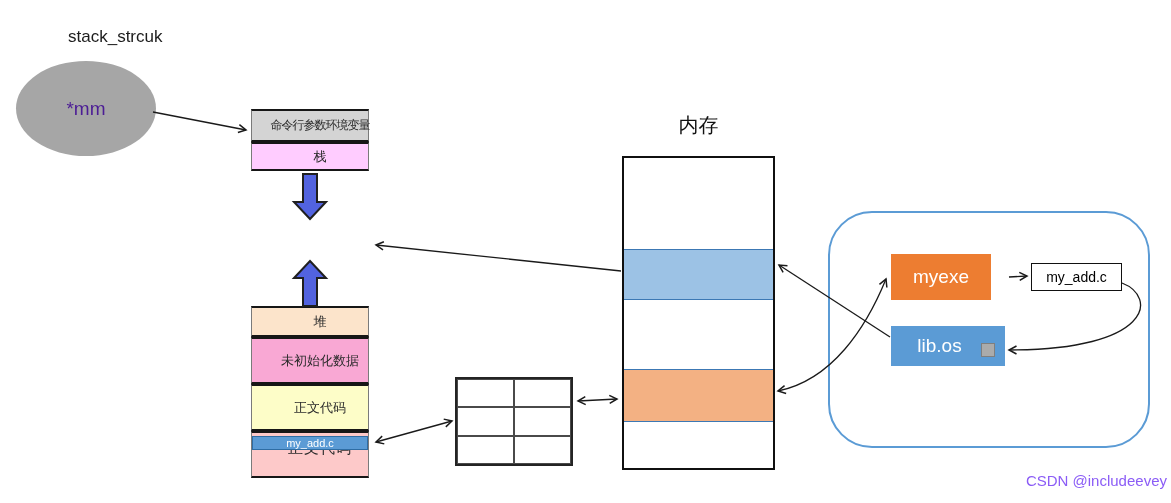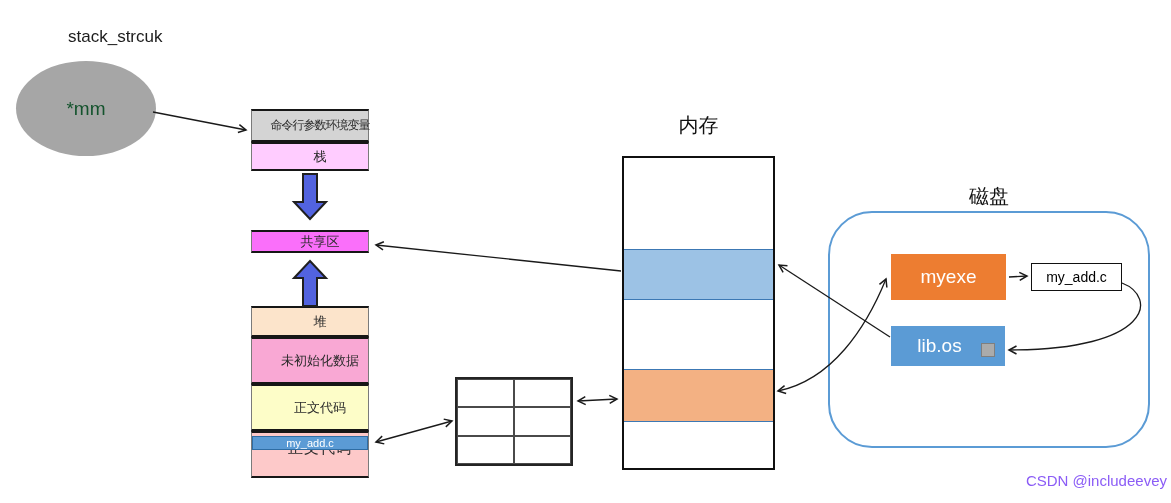--- a/index.html
+++ b/index.html
@@ -12,21 +12,21 @@
     overflow: hidden;
   }
   .abs { position: absolute; }
   #arrow-layer { position: absolute; left: 0; top: 0; width: 1171px; height: 503px; pointer-events: none; z-index: 6; }
 
   .struct-label { left: 36px; top: 27px; font-size: 17px; color: #1c1c1c; margin-left: 32px; }
   .ellipse {
     left: 16px; top: 61px; width: 140px; height: 95px;
     border-radius: 50%;
     display: flex; align-items: center; justify-content: center;
-    color: #14532d; font-size: 19px;
+    color: #4c1d95; font-size: 19px;
   }
 
   
   .seg {
     left: 251px; width: 118px;
     border-top: 2px solid #161616; border-bottom: 2px solid #161616;
     border-left: 1px solid #7a7a7a; border-right: 1px solid #7a7a7a;
     display: flex; align-items: center; justify-content: center;
     font-size: 13px; color: #2b2b2b; z-index: 2; padding-left: 20px;
   }
@@ -66,21 +66,21 @@
   
   .disk-title { left: 828px; top: 183px; width: 322px; text-align: center; font-size: 20px; color: #111; }
   .disk {
     left: 828px; top: 211px; width: 322px; height: 237px;
     border: 2px solid #5b9bd5; border-radius: 44px; background: #ffffff;
   }
   .file-box {
     display: flex; align-items: center; justify-content: center;
     color: #ffffff; font-size: 19px; z-index: 3;
   }
-  .myexe { left: 891px; top: 254px; width: 115px; height: 46px; }
+  .myexe { left: 891px; top: 254px; width: 100px; height: 46px; }
   .libos { left: 891px; top: 326px; width: 114px; height: 40px; padding-right: 17px; }
   .libos-square {
     left: 981px; top: 343px; width: 14px; height: 14px;
     background: #ababab; border: 1px solid #7f7f7f; z-index: 4;
   }
   .myadd-file {
     left: 1031px; top: 263px; width: 91px; height: 28px;
     background: #ffffff; border: 1.5px solid #111111;
     display: flex; align-items: center; justify-content: center;
     font-size: 14px; color: #000; z-index: 3;
@@ -93,21 +93,20 @@
 
 <div id="canvas">
 
   <div class="abs struct-label">stack_strcuk</div>
   <div class="abs ellipse" style="background-color: rgb(166, 166, 166);">
     <span>*mm</span>
   </div>
 
   <div class="abs seg seg-cmdline" style="background-color: rgb(212, 212, 212);">命令行参数环境变量</div>
   <div class="abs seg seg-stack" style="background-color: rgb(255, 204, 255);">栈</div>
-  <div class="abs seg seg-shared" style="background-color: rgb(250, 111, 250);">共享区</div>
   <div class="abs seg seg-heap" style="background-color: rgb(252, 228, 203);">堆</div>
   <div class="abs seg seg-uninit" style="background-color: #f9a8d4;">未初始化数据</div>
   <div class="abs seg seg-init" style="background-color: rgb(253, 253, 200);">正文代码</div>
   <div class="abs seg seg-code" style="background-color: rgb(253, 201, 201);">正文代码</div>
   <div class="abs myadd-strip" style="background-color: rgb(91, 155, 213);">my_add.c</div>
 
   <div class="abs page-table">
     <div class="pt-cell"></div>
     <div class="pt-cell"></div>
     <div class="pt-cell"></div>
@@ -115,21 +114,20 @@
     <div class="pt-cell"></div>
     <div class="pt-cell"></div>
   </div>
 
   <div class="abs mem-title">内存</div>
   <div class="abs memory">
     <div class="mem-band band-blue" style="background-color: rgb(156, 194, 229);"></div>
     <div class="mem-band band-orange" style="background-color: rgb(243, 177, 131);"></div>
   </div>
 
-  <div class="abs disk-title">磁盘</div>
   <div class="abs disk"></div>
   <div class="abs file-box myexe" style="background-color: rgb(237, 125, 49);">myexe</div>
   <div class="abs myadd-file">my_add.c</div>
   <div class="abs file-box libos" style="background-color: rgb(91, 155, 213);">lib.os</div>
   <div class="abs libos-square"></div>
 
   <div class="abs watermark">CSDN @includeevey</div>
 
   <svg id="arrow-layer" viewBox="0 0 1171 503">
     <defs>

